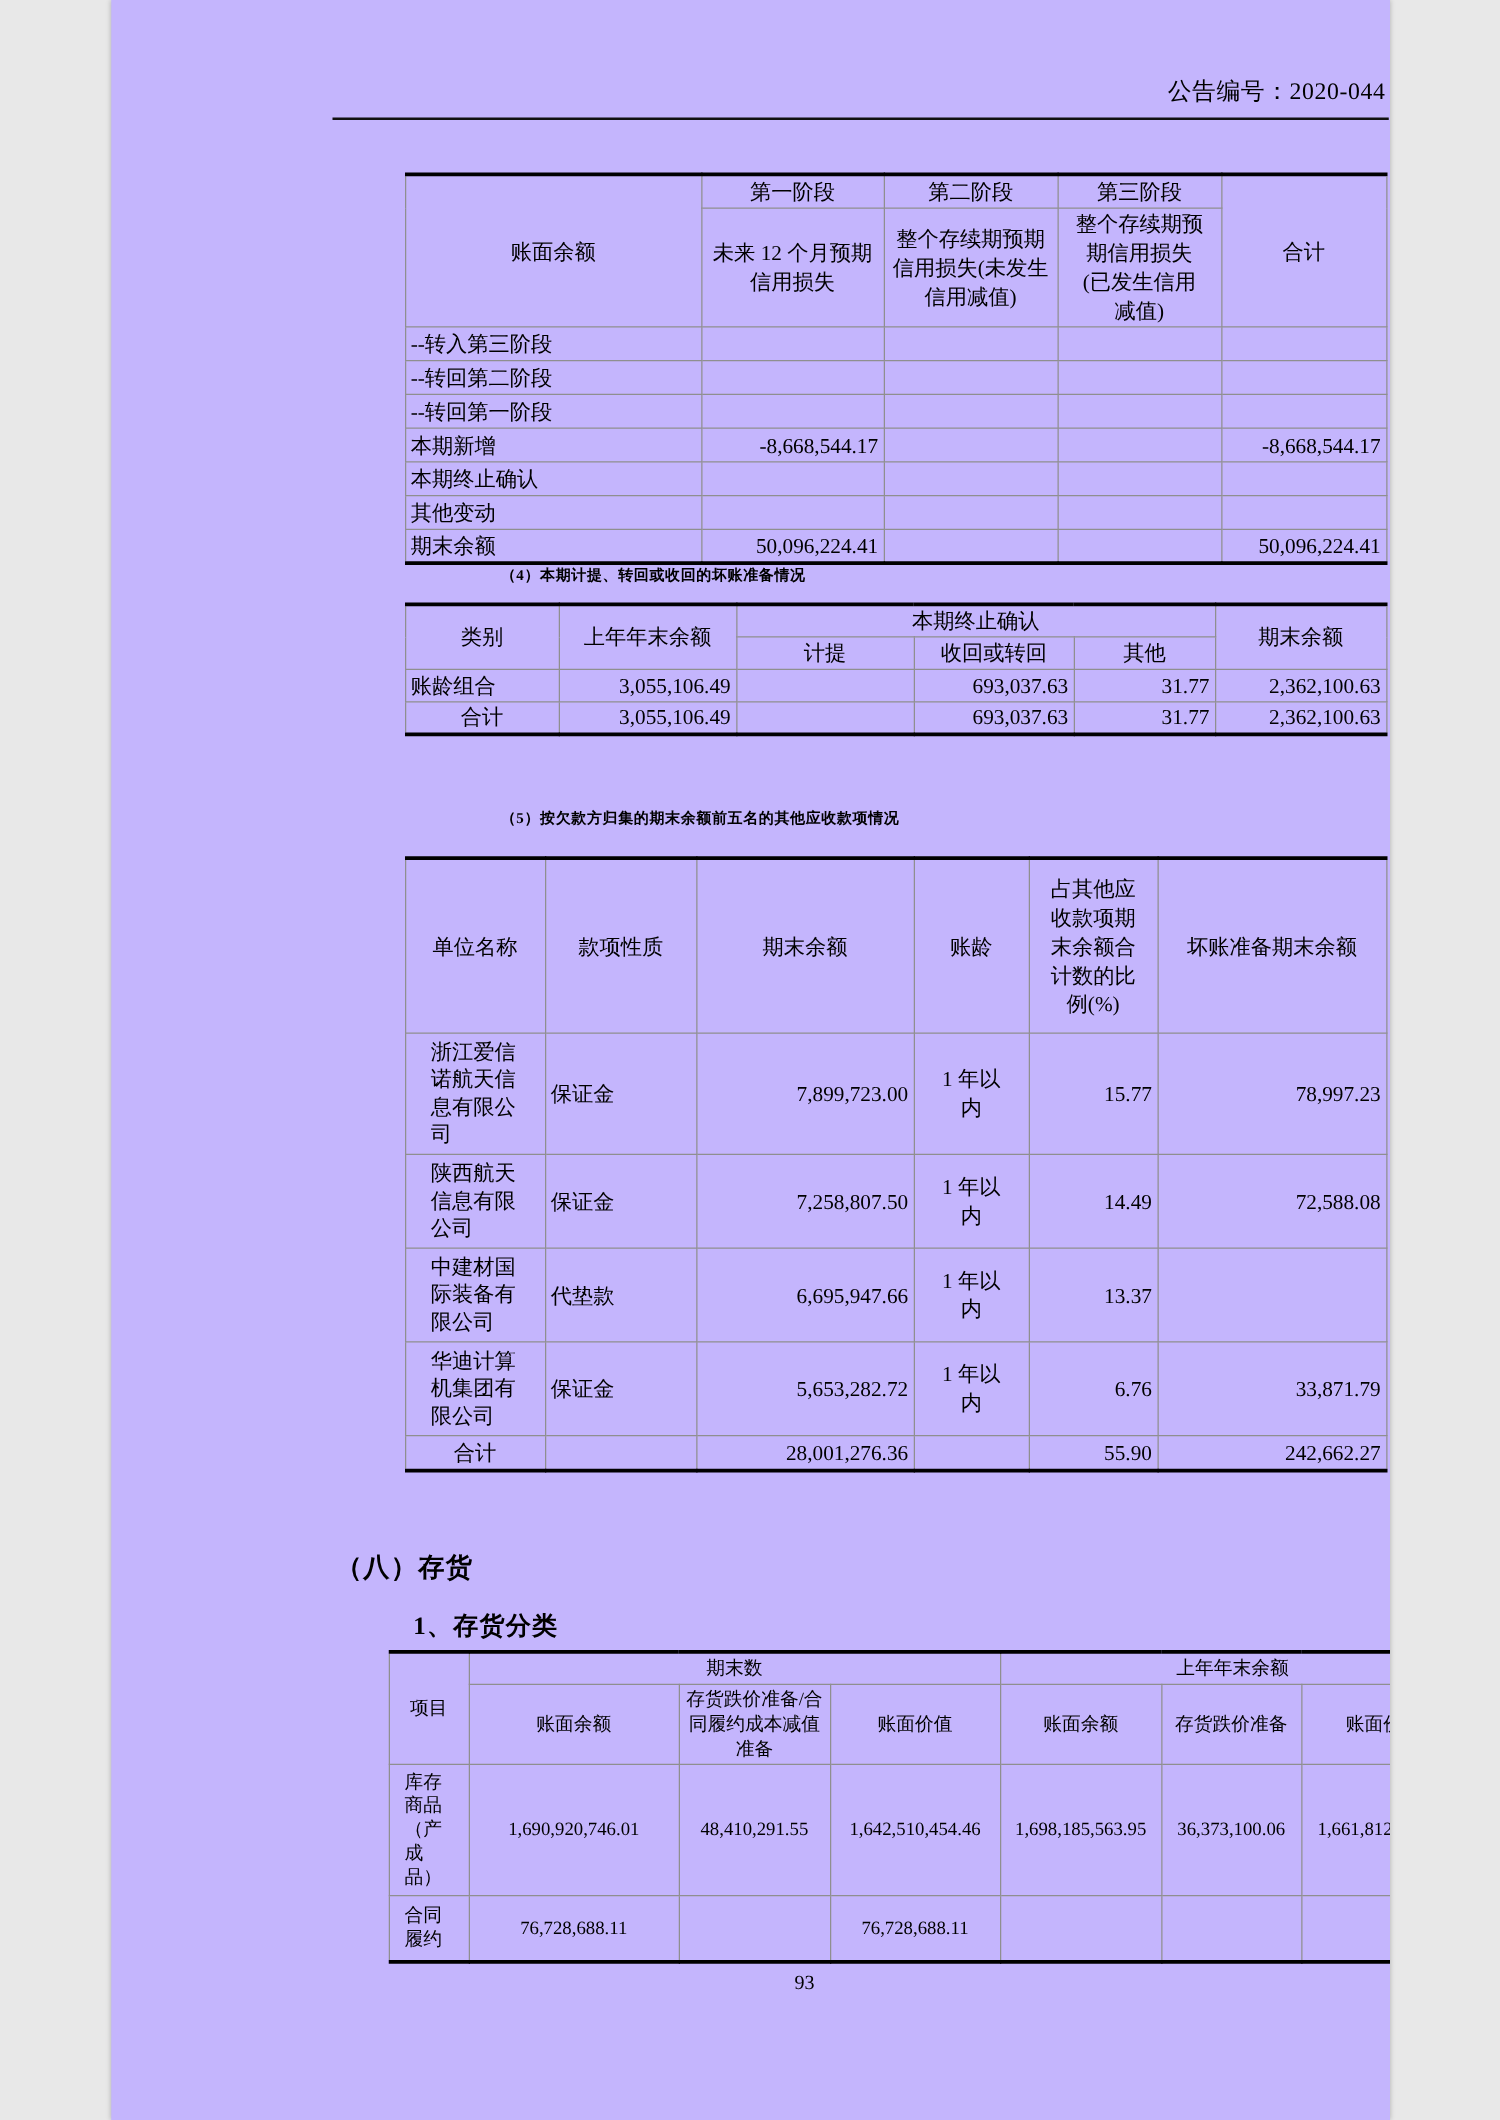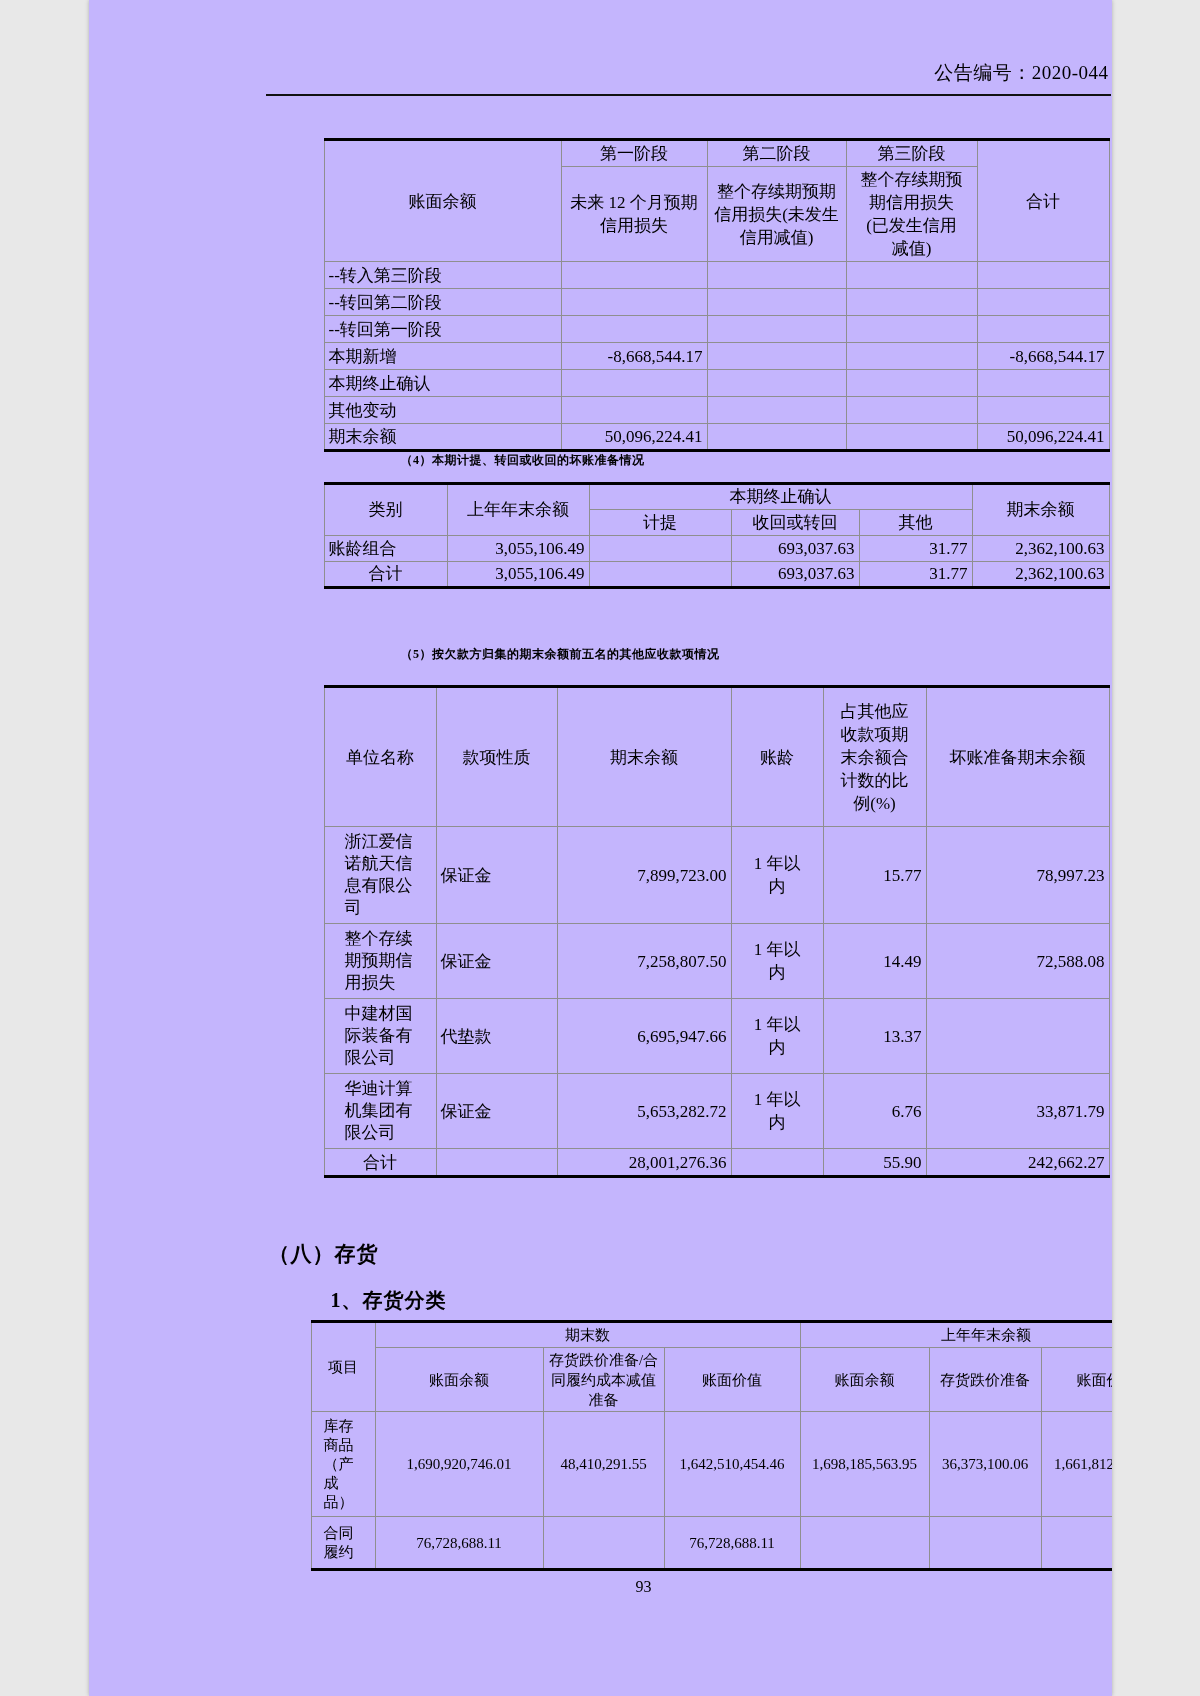--- a/index.html
+++ b/index.html
@@ -201,21 +201,21 @@
     </tr>
     <tr style="height:88px">
       <td class="unit">浙江爱信诺航天信息有限公司</td>
       <td class="lbl">保证金</td>
       <td class="num-wide">7,899,723.00</td>
       <td class="aging">1 年以内</td>
       <td class="num-pct">15.77</td>
       <td class="num">78,997.23</td>
     </tr>
     <tr style="height:72px">
-      <td class="unit">整个存续期预期信用损失</td>
+      <td class="unit">陕西航天信息有限公司</td>
       <td class="lbl">保证金</td>
       <td class="num-wide">7,258,807.50</td>
       <td class="aging">1 年以内</td>
       <td class="num-pct">14.49</td>
       <td class="num">72,588.08</td>
     </tr>
     <tr style="height:72px">
       <td class="unit">中建材国际装备有限公司</td>
       <td class="lbl">代垫款</td>
       <td class="num-wide">6,695,947.66</td>

